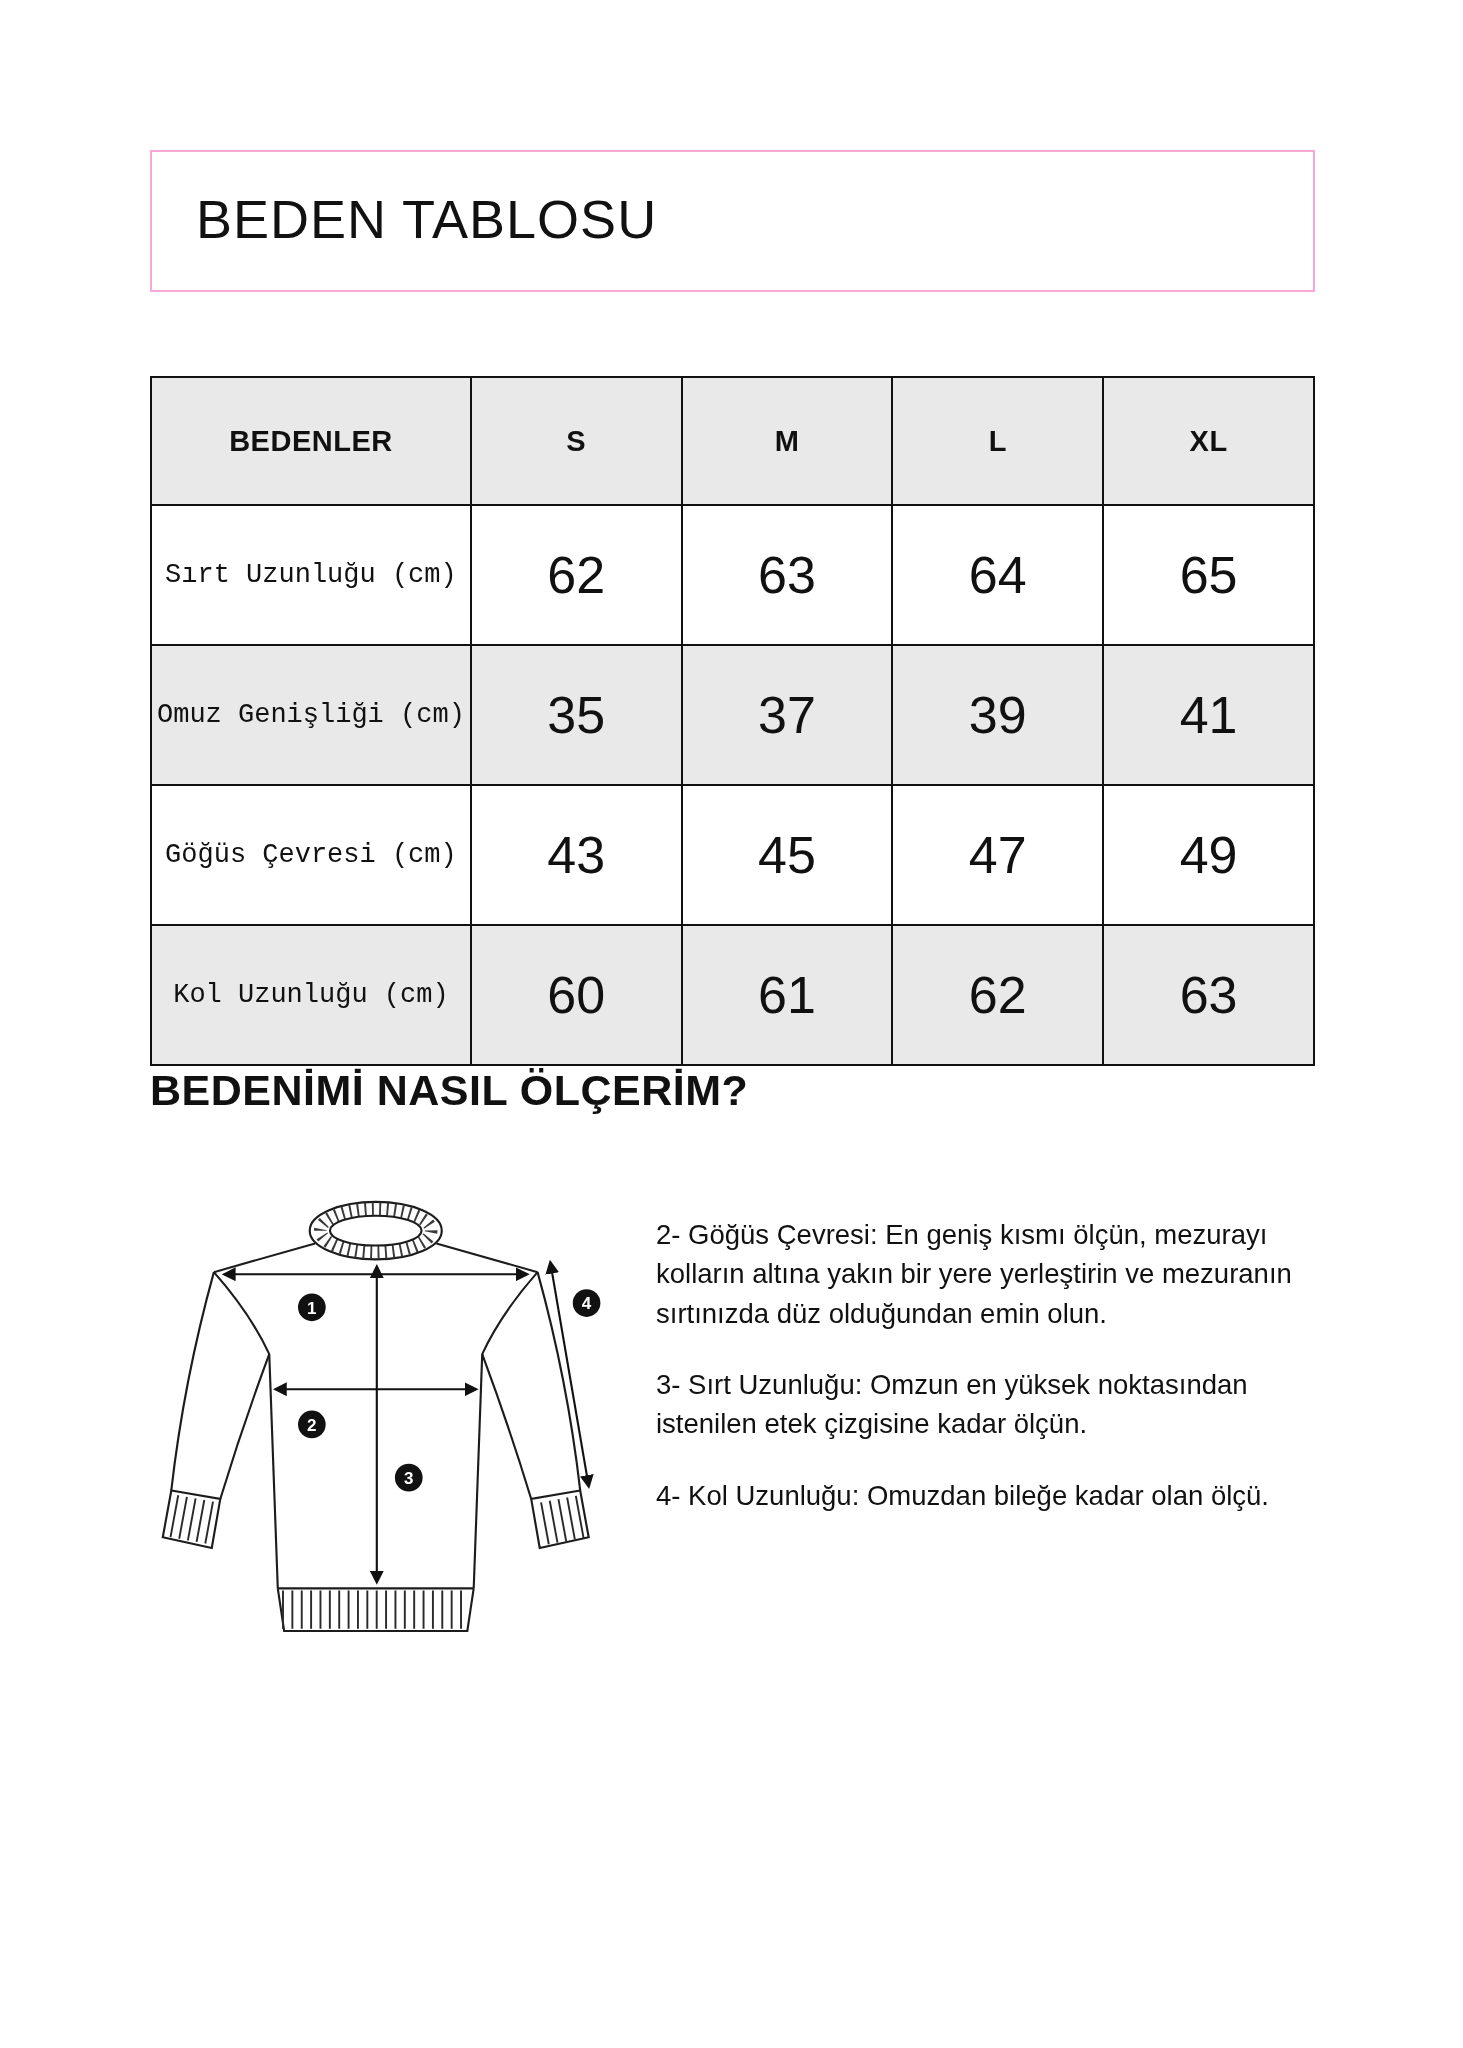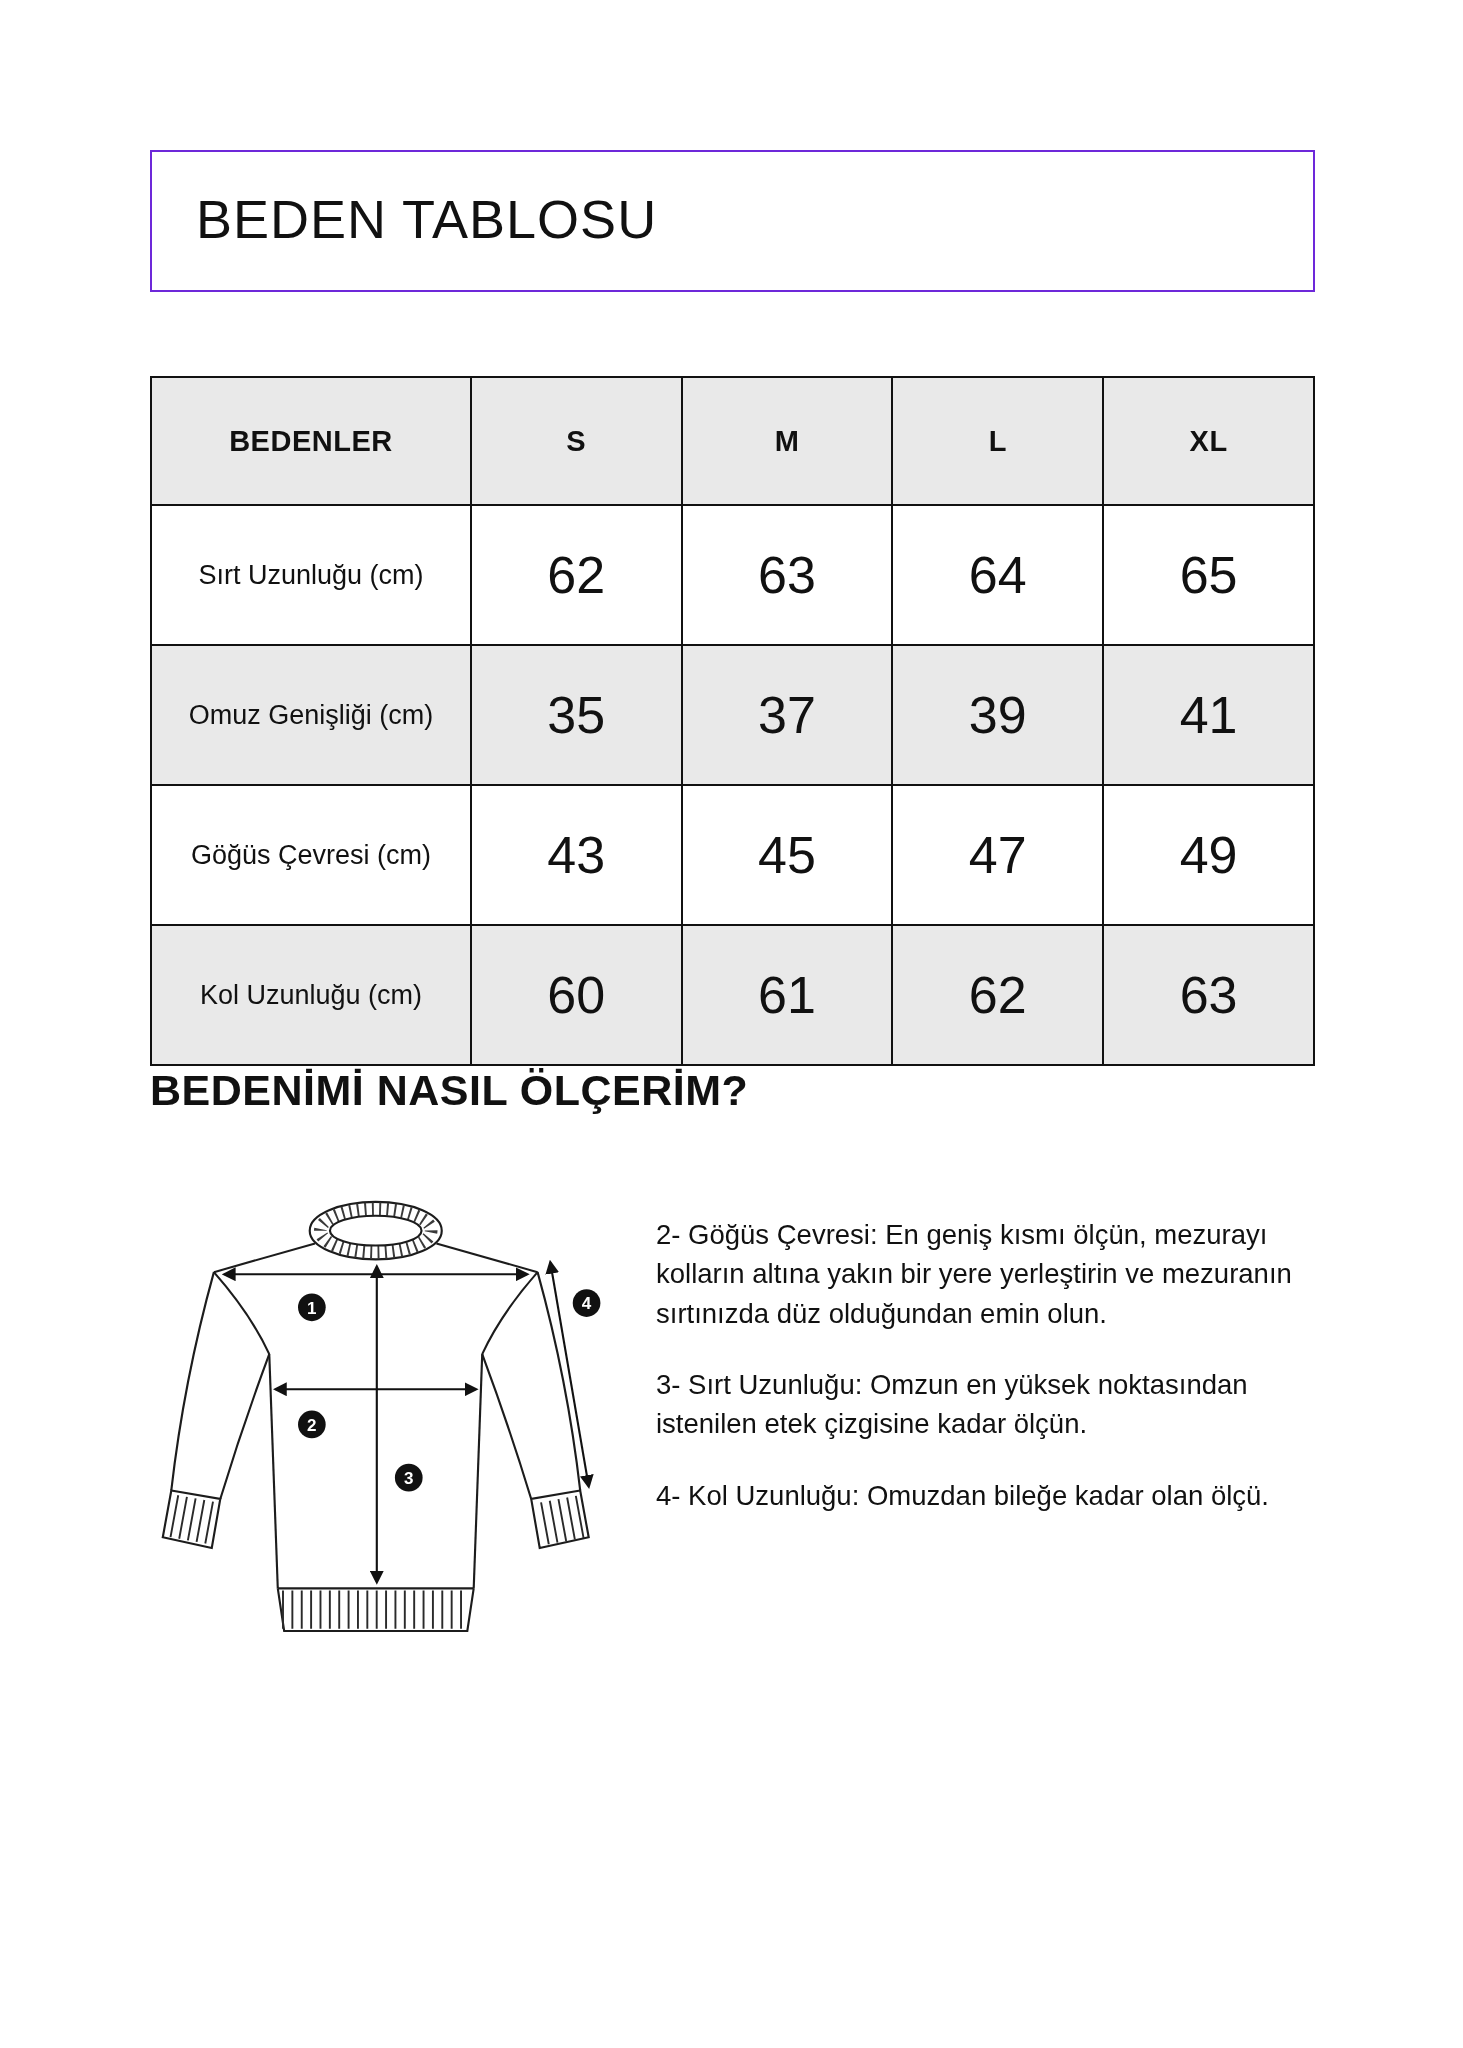--- a/index.html
+++ b/index.html
@@ -14,30 +14,30 @@
 
   
   .brand-row { display:flex; align-items:center; }
   .logo {
     font-size:47px; font-weight:900; font-style:italic;
     letter-spacing:2px; white-space:nowrap;
   }
   .brand-rule { flex:1; height:3px; background:#111; margin-left:30px; margin-top:2px; }
 
   
-  .title-box { border:2px solid #6d28d9; margin-top:32px; padding:36px 44px 40px; }
+  .title-box { border:2px solid #f9a8d4; margin-top:32px; padding:36px 44px 40px; }
   .title-box h1 { font-size:54px; font-weight:500; letter-spacing:1px; }
   .title-box .subtitle { font-size:27px; margin-top:10px; letter-spacing:.5px; }
 
   
   table.size-table { width:100%; border-collapse:collapse; margin-top:84px; }
   .size-table th, .size-table td { border:2px solid #111; text-align:center; vertical-align:middle; }
   .size-table th { height:128px; font-size:29px; font-weight:700; letter-spacing:.5px;text-align:center; }
   .size-table td { height:140px; }
-  .size-table td.row-label { font-size:27px; font-weight:400; }
+  .size-table td.row-label { font-size:27px; font-weight:400;font-family:Liberation Mono, monospace; }
   .size-table td.val { font-size:52px; font-weight:500; }
   .size-table tr.shade { background:#e9e9e9; }
 
   
   h2.how { font-size:43px; font-weight:800; letter-spacing:.5px; }
   .measure { display:flex; margin-top:56px; gap:46px; align-items:flex-start; }
   .sweater-wrap { flex:0 0 460px; width:460px; }
   .sweater-wrap svg { width:100%; height:auto; display:block; }
   .instructions { flex:1; padding-top:44px; }
   .instructions p { font-size:27.5px; line-height:1.43; margin-bottom:32px; }

